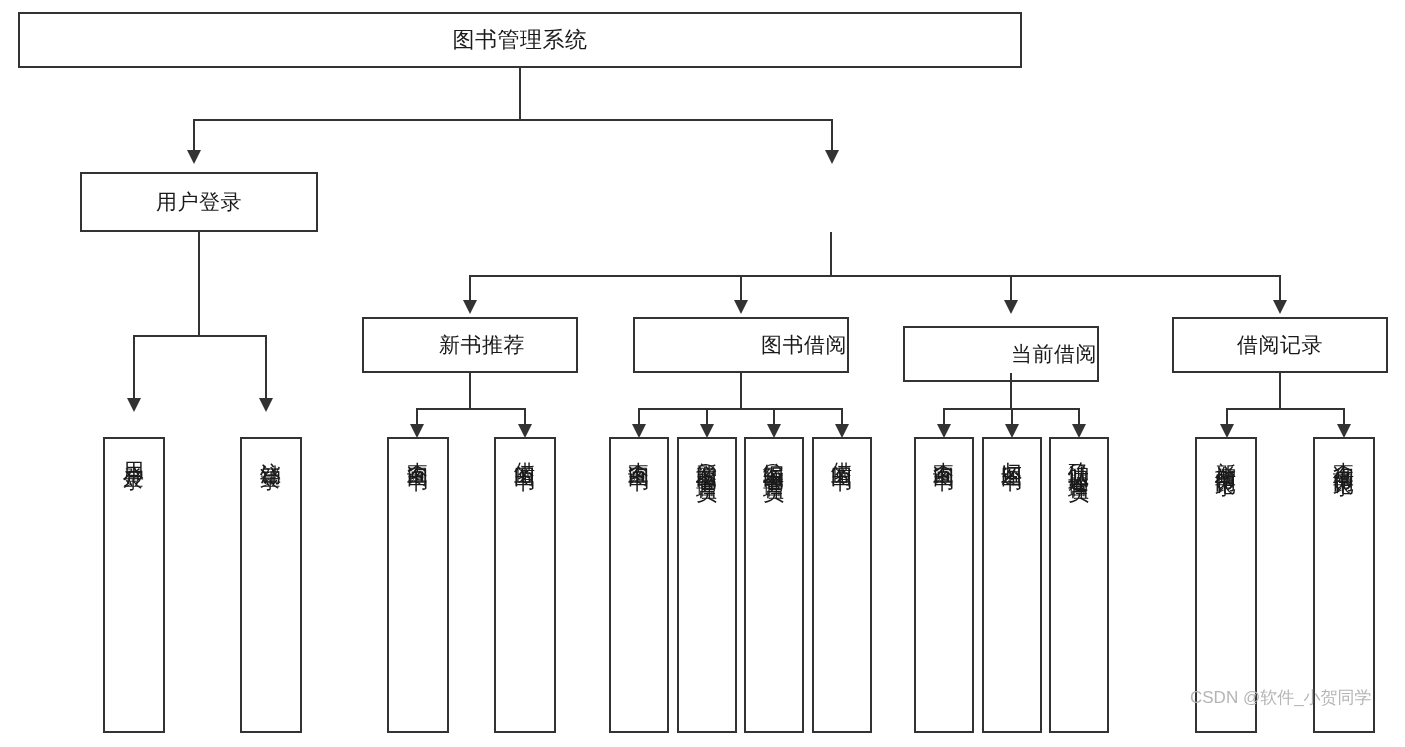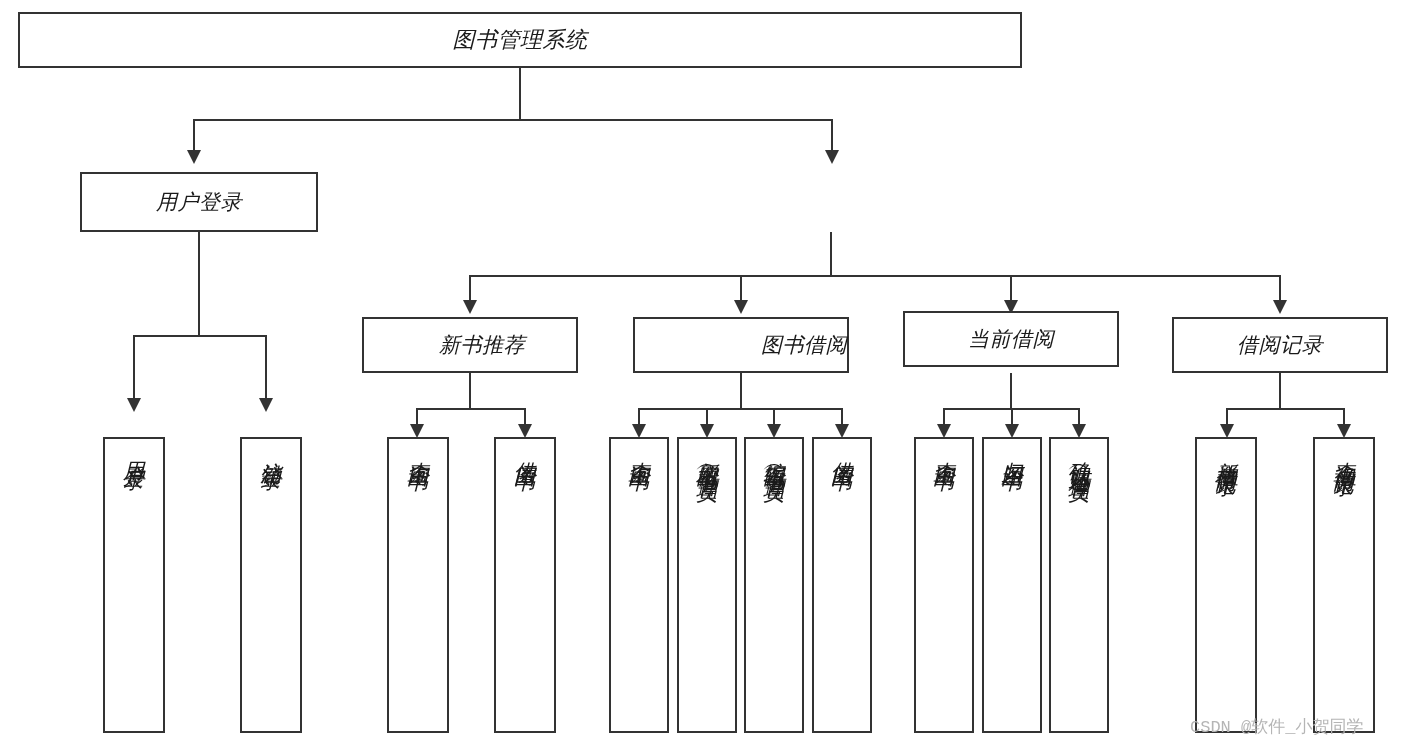--- a/index.html
+++ b/index.html
@@ -26,21 +26,20 @@
     display: flex;
     align-items: center;
     justify-content: center;
     color: #1a1a1a;
   }
   .node .label {
     display: block;
     text-align: center;
     line-height: 1.02;
     letter-spacing: 0.5px;
-    font-style: italic;
   }
   
   .node.horiz .label {
     writing-mode: horizontal-tb;
     font-size: 21px;
   }
   .node.root .label { font-size: 22px; }
   
   .node.vert {
     align-items: flex-start;
@@ -116,21 +115,21 @@
   <div class="arrow" style="left:1004px; top:300px;"></div>
   <div class="edge vline" style="left:1279px; top:275px; width:2px; height:28px;"></div>
   <div class="arrow" style="left:1273px; top:300px;"></div>
 
   <div class="node horiz" style="left:362px; top:317px; width:216px; height:56px;padding-left:24px;">
     <span class="label">新书推荐</span>
   </div>
   <div class="node horiz" style="left:633px; top:317px; width:216px; height:56px;justify-content:flex-end;">
     <span class="label">图书借阅</span>
   </div>
-  <div class="node horiz" style="left:903px; top:311px; width:216px; height:56px;">
+  <div class="node horiz" style="left:903px; top:326px; width:196px; height:56px;justify-content:flex-end;">
     <span class="label">当前借阅</span>
   </div>
   <div class="node horiz" style="left:1172px; top:317px; width:216px; height:56px;">
     <span class="label">借阅记录</span>
   </div>
 
   <div class="edge vline" style="left:469px; top:373px; width:2px; height:36px;"></div>
   <div class="edge hline" style="left:416px; top:408px; width:110px; height:2px;"></div>
   <div class="edge vline" style="left:416px; top:408px; width:2px; height:20px;"></div>
   <div class="arrow" style="left:410px; top:424px;"></div>
@@ -201,15 +200,15 @@
     <span class="label">确认归还（管理员）</span>
   </div>
 
   <div class="node vert" style="left:1195px; top:437px; width:62px; height:296px;">
     <span class="label">新增借阅记录</span>
   </div>
   <div class="node vert" style="left:1313px; top:437px; width:62px; height:296px;">
     <span class="label">查询借阅记录</span>
   </div>
 
-  <div id="watermark" style="left:1190px; top:715px;font-family:Liberation Mono, monospace;">CSDN @软件_小贺同学</div>
+  <div id="watermark" style="left:1190px; top:686px;">CSDN @软件_小贺同学</div>
 
 </div>
 
 </body></html>

